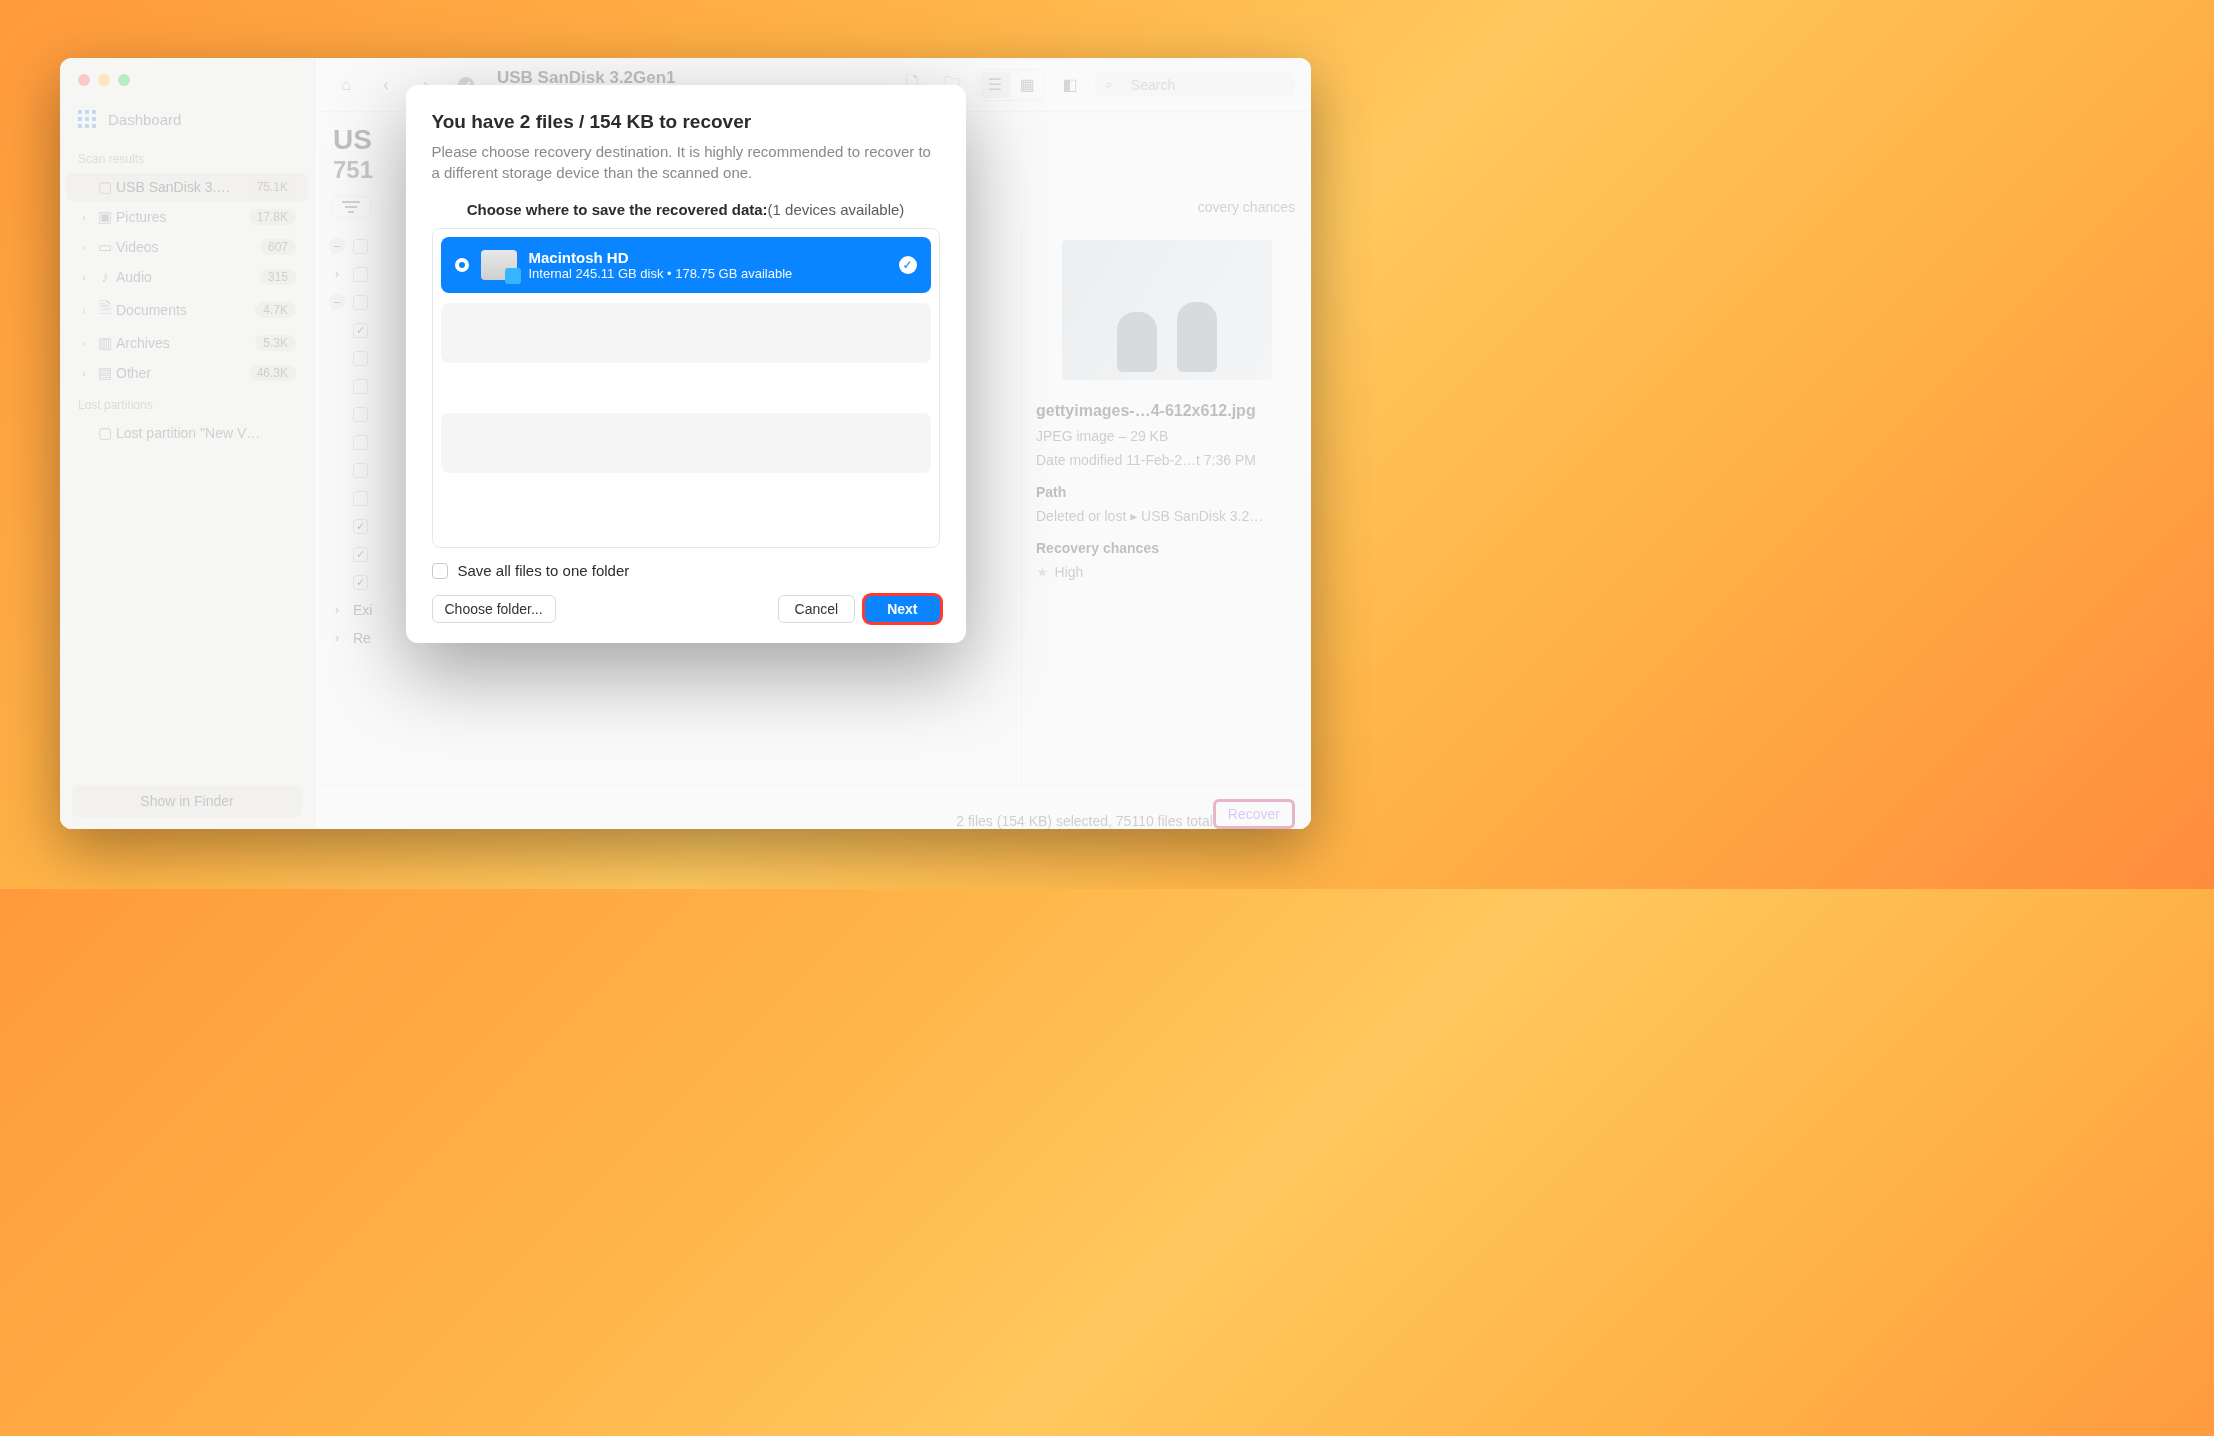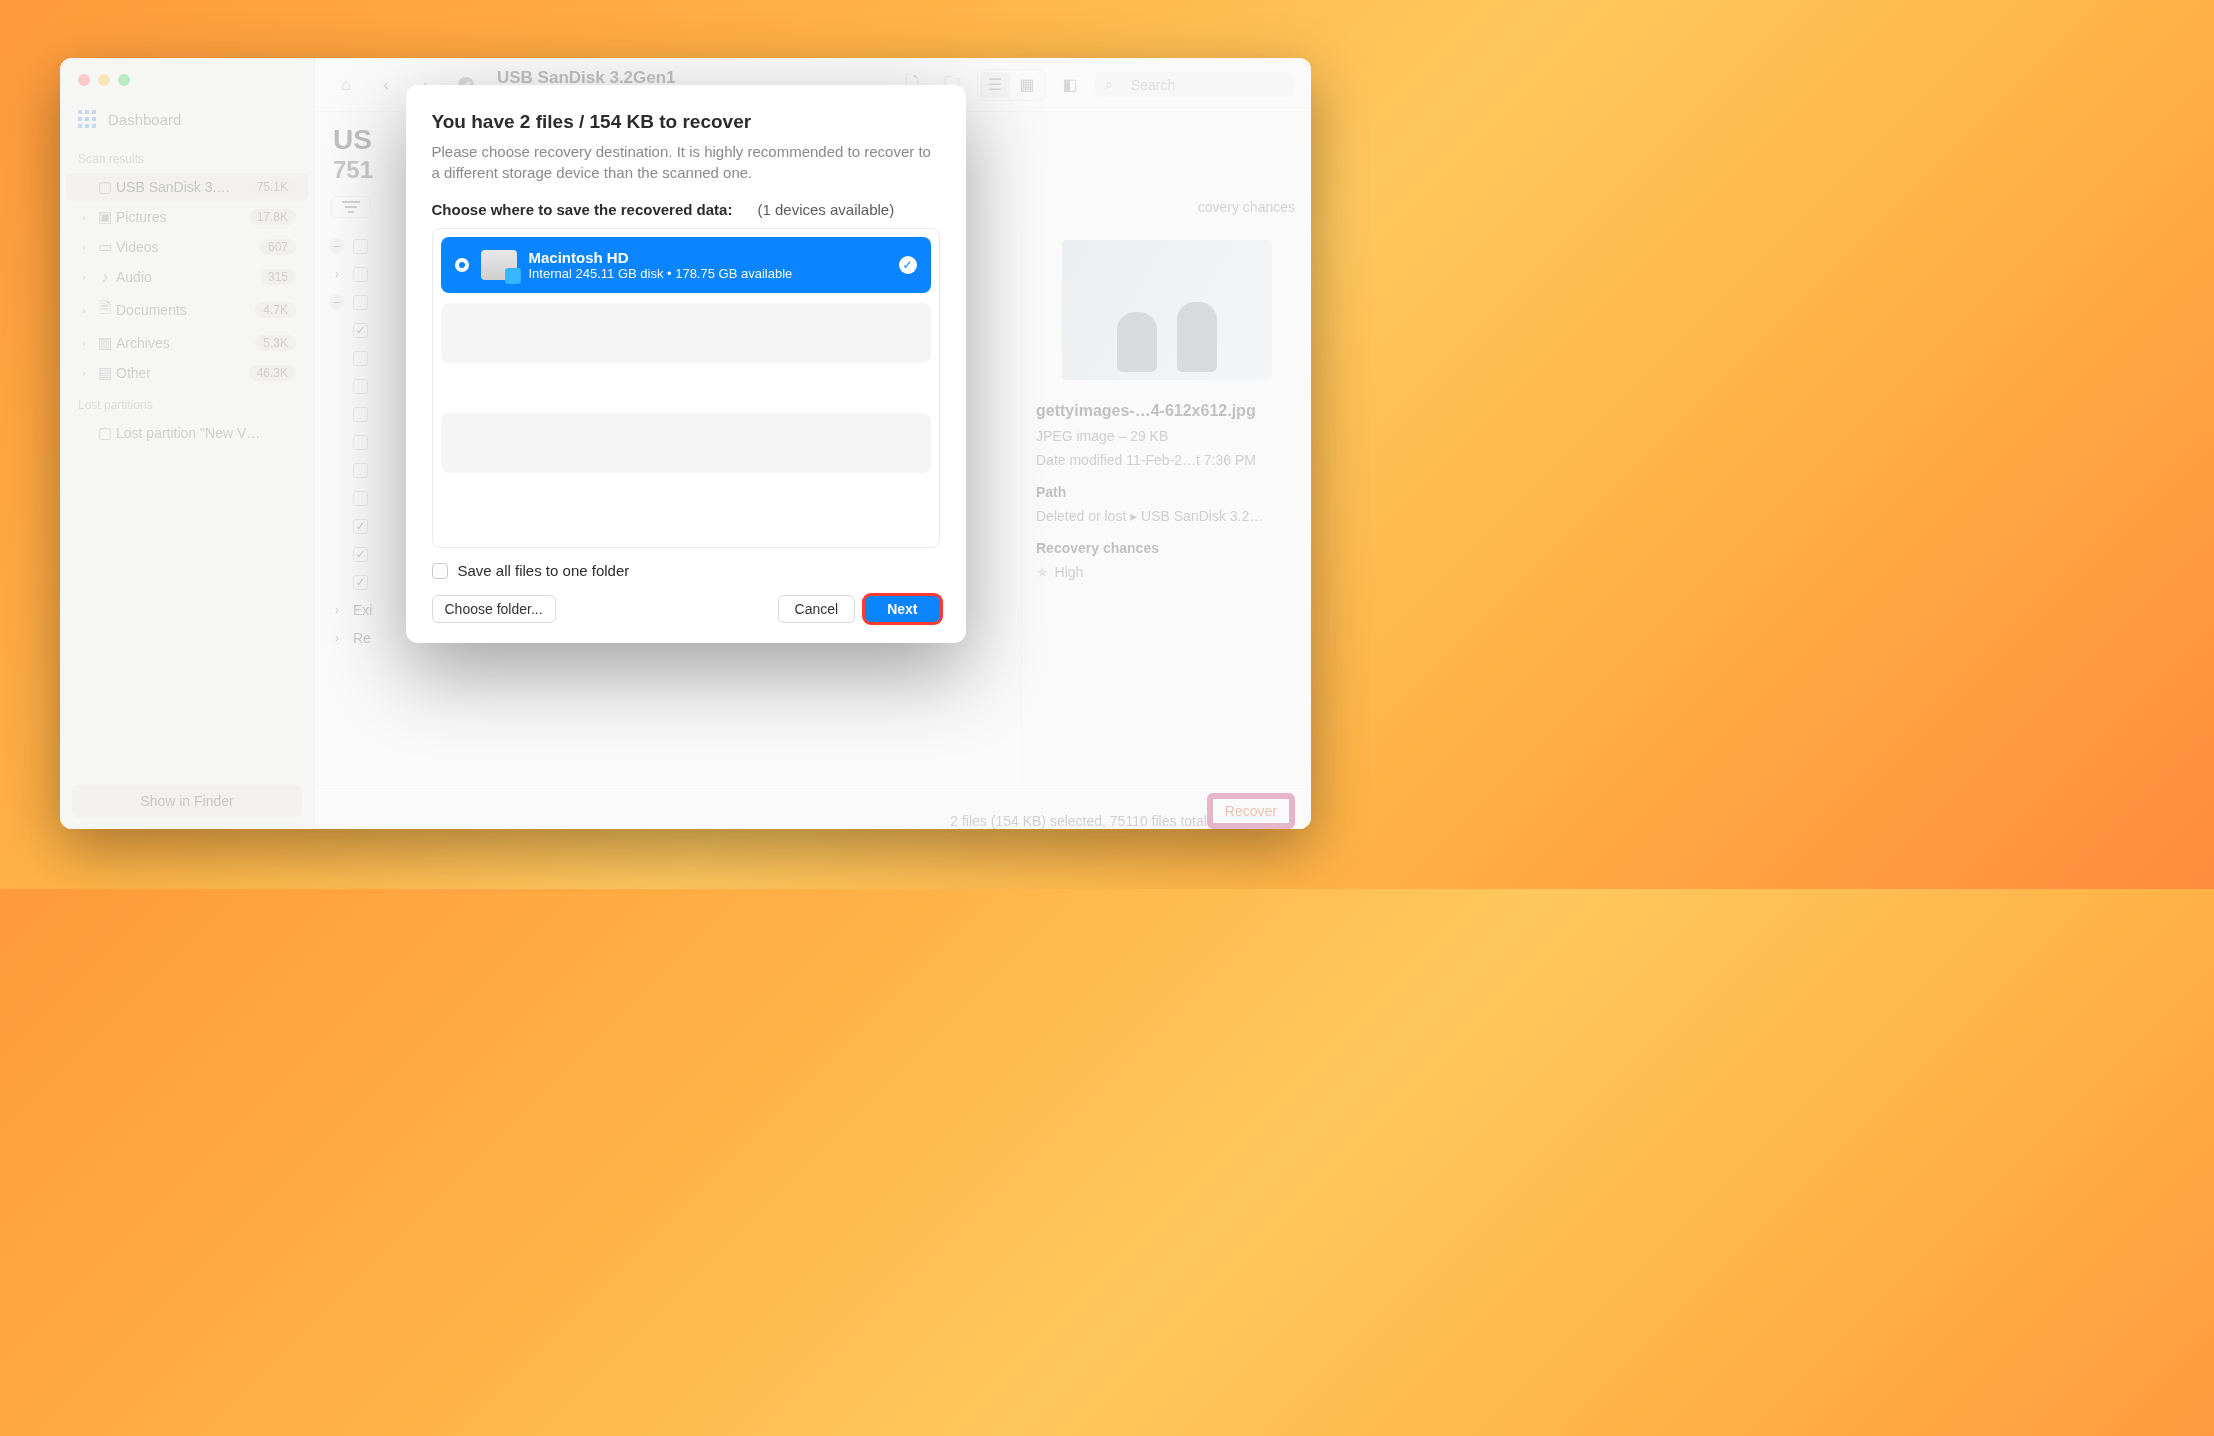--- a/index.html
+++ b/index.html
@@ -71,27 +71,27 @@
   .row .exp{width:16px;height:16px;border-radius:50%;background:#e9e9e9;color:#6a6a6a;font-size:12px;display:flex;align-items:center;justify-content:center;}
   .row .cb{width:15px;height:15px;border:1px solid #c8c8c8;border-radius:3px;display:flex;align-items:center;justify-content:center;font-size:11px;color:#555;}
   .row .cb.checked::after{content:"✓";}
   .preview{width:290px;border-left:1px solid #efefef;padding:14px;display:flex;flex-direction:column;gap:8px;font-size:14px;color:#6d6d6d;}
   .preview .thumb{width:210px;height:140px;background:linear-gradient(120deg,#cfd8df,#e9eef2);border-radius:4px;align-self:center;position:relative;overflow:hidden;}
   .thumb .sil{position:absolute;bottom:8px;width:40px;height:60px;background:#8a96a0;border-radius:18px 18px 6px 6px;}
   .thumb .sil.a{left:55px;} .thumb .sil.b{left:115px;height:70px;}
   .preview .fname{font-weight:600;color:#3d3d3d;font-size:16px;margin-top:14px;white-space:nowrap;overflow:hidden;text-overflow:ellipsis;}
   .preview .lbl{font-weight:700;color:#3d3d3d;margin-top:8px;}
   .statusbar{height:44px;border-top:1px solid #efefef;display:flex;align-items:flex-end;padding:0 16px;font-size:14px;color:#6d6d6d;}
-  .statusbar .recover-btn{border:6px solid #be185d;background:#fff;border-radius:6px;padding:4px 12px;font-size:14px;color:#c2410c;}
+  .statusbar .recover-btn{border:3px solid #be185d;background:#fff;border-radius:6px;padding:4px 12px;font-size:14px;color:#8b5cf6;}
   
   .modal-back{position:absolute;inset:0;display:flex;align-items:flex-start;justify-content:center;z-index:10;}
   .modal{margin-top:27px;width:560px;background:#fff;border-radius:12px;box-shadow:0 30px 80px rgba(0,0,0,0.35);padding:26px 26px 20px;}
   .modal h2{font-size:19px;font-weight:700;color:#2c2c2c;margin-bottom:8px;}
   .modal p.desc{font-size:15px;color:#8a8a8a;line-height:1.4;margin-bottom:18px;}
-  .modal .choose-row{display:flex;align-items:center;justify-content:flex-start;margin-bottom:10px;gap:25px;}
+  .modal .choose-row{display:flex;align-items:center;justify-content:center;margin-bottom:10px;}
   .modal .choose-row .lab{font-weight:700;font-size:15px;color:#2c2c2c;}
   .modal .choose-row .avail{font-size:15px;color:#5b5b5b;}
   .dest-list{border:1px solid #e8e8e8;border-radius:8px;min-height:320px;padding:8px;display:flex;flex-direction:column;gap:10px;}
   .dest{background:#0a84ff;color:#fff;border-radius:8px;padding:12px 14px;display:flex;align-items:center;gap:12px;}
   .dest .radio{width:14px;height:14px;border-radius:50%;background:#fff;display:flex;align-items:center;justify-content:center;}
   .dest .radio::after{content:"";width:6px;height:6px;border-radius:50%;background:#0a84ff;}
   .dest .disk-icon{width:36px;height:30px;background:linear-gradient(#e8e8e8,#cfcfcf);border-radius:4px;position:relative;}
   .dest .disk-icon::after{content:"";position:absolute;right:-4px;bottom:-4px;width:16px;height:16px;background:#37b6ff;border-radius:3px;}
   .dest .dname{font-weight:700;font-size:15px;}
   .dest .dsub{font-size:13px;opacity:.95;}

